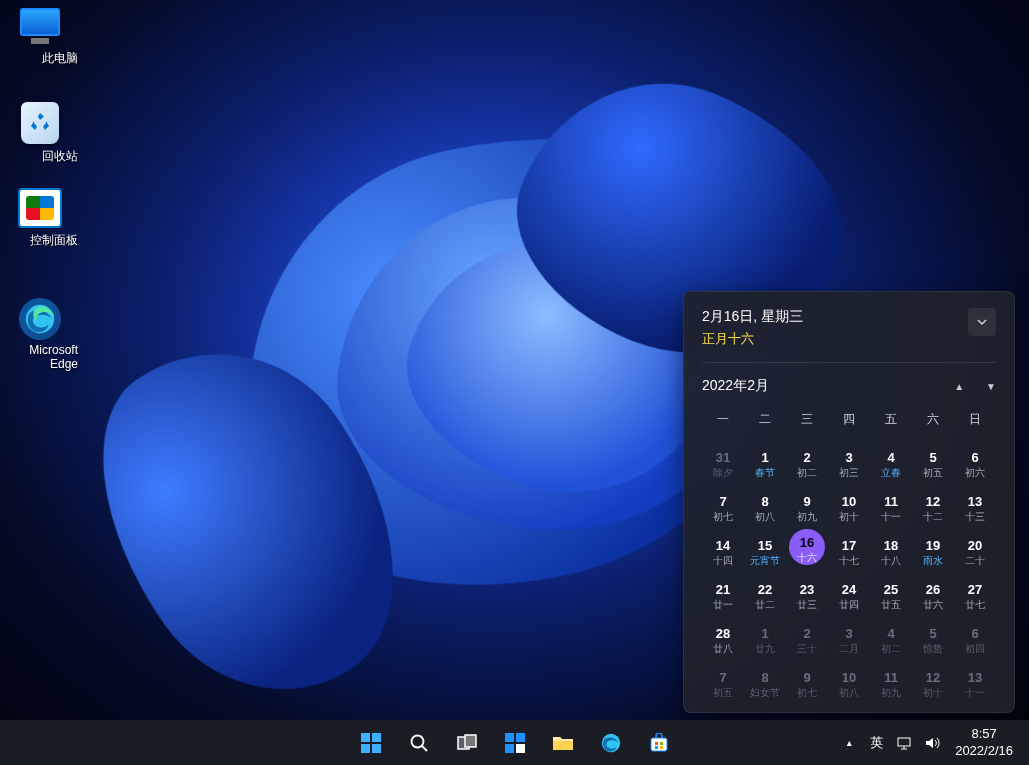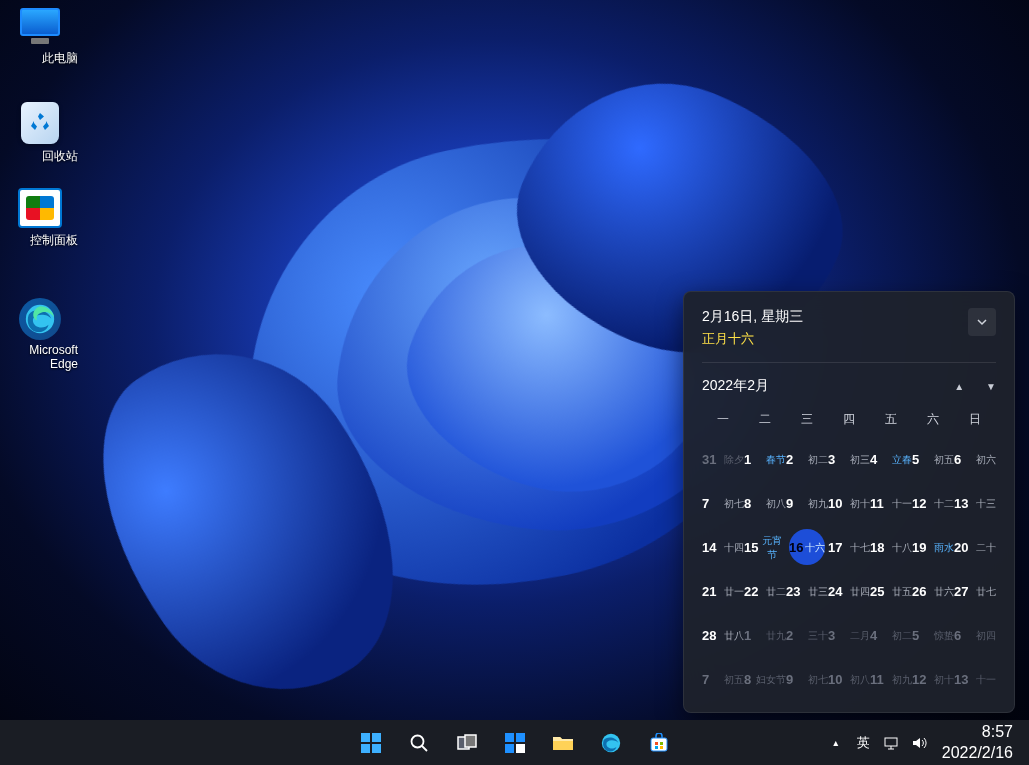--- a/index.html
+++ b/index.html
@@ -71,21 +71,21 @@
   .tb-btn {
     width:40px; height:40px; display:flex; align-items:center; justify-content:center;
     border-radius:4px; cursor:pointer;
   }
   .tb-right {
     position:absolute; right:8px; display:flex; align-items:center; gap:2px; color:#fff; font-size:12px;
   }
   .tray-ico{width:26px;height:40px;display:flex;align-items:center;justify-content:center;cursor:pointer;}
   .ime{font-size:13px;padding:0 6px;cursor:pointer;}
   .clock{
-    text-align:right;padding:2px 8px;line-height:1.3;cursor:pointer;font-size:16px;
+    text-align:center;padding:2px 8px;line-height:1.3;cursor:pointer;font-size:13px;
   }
 
   
   .calendar {
     position:absolute;
     right:14px; bottom:52px;
     width:332px;
     background:rgba(30,34,44,0.94);
     border:1px solid rgba(255,255,255,0.08);
     border-radius:8px;
@@ -108,28 +108,28 @@
     display:flex;justify-content:space-between;align-items:center;
     padding:14px 0 10px 0;font-size:14px;
   }
   .month-nav{display:flex;gap:22px;}
   .month-nav span{cursor:pointer;color:#c9cdd6;font-size:10px;}
   .grid{
     display:grid;grid-template-columns:repeat(7,1fr);gap:2px 0;text-align:center;
   }
   .dow{font-size:12px;color:#d2d6df;padding:6px 0 8px 0;}
   .cell{
-    height:42px;display:flex;flex-direction:row;align-items:center;justify-content:space-between;
+    height:42px;display:flex;flex-direction:column;align-items:center;justify-content:flex-end;
     cursor:pointer;border-radius:50%;
   }
   .cell .d{font-size:13px;font-weight:600;}
   .cell .s{font-size:10px;color:#a9aeba;margin-top:1px;}
   .cell.dim .d{color:#6a6f7d;}
   .cell.dim .s{color:#5a5f6d;}
-  .cell.today{background:#1d4ed8;color:#fff;}
+  .cell.today{background:#8b5cf6;color:#fff;}
   .cell.today .d{color:#001;}
   .cell.fest .s{color:#58b4ff;}
   .cell.today .s{color:#d5efff;}
   .cell.today{width:36px;height:36px;margin:3px auto;}
 
   svg{display:block;}
 </style>
 </head>
 <body>
 

